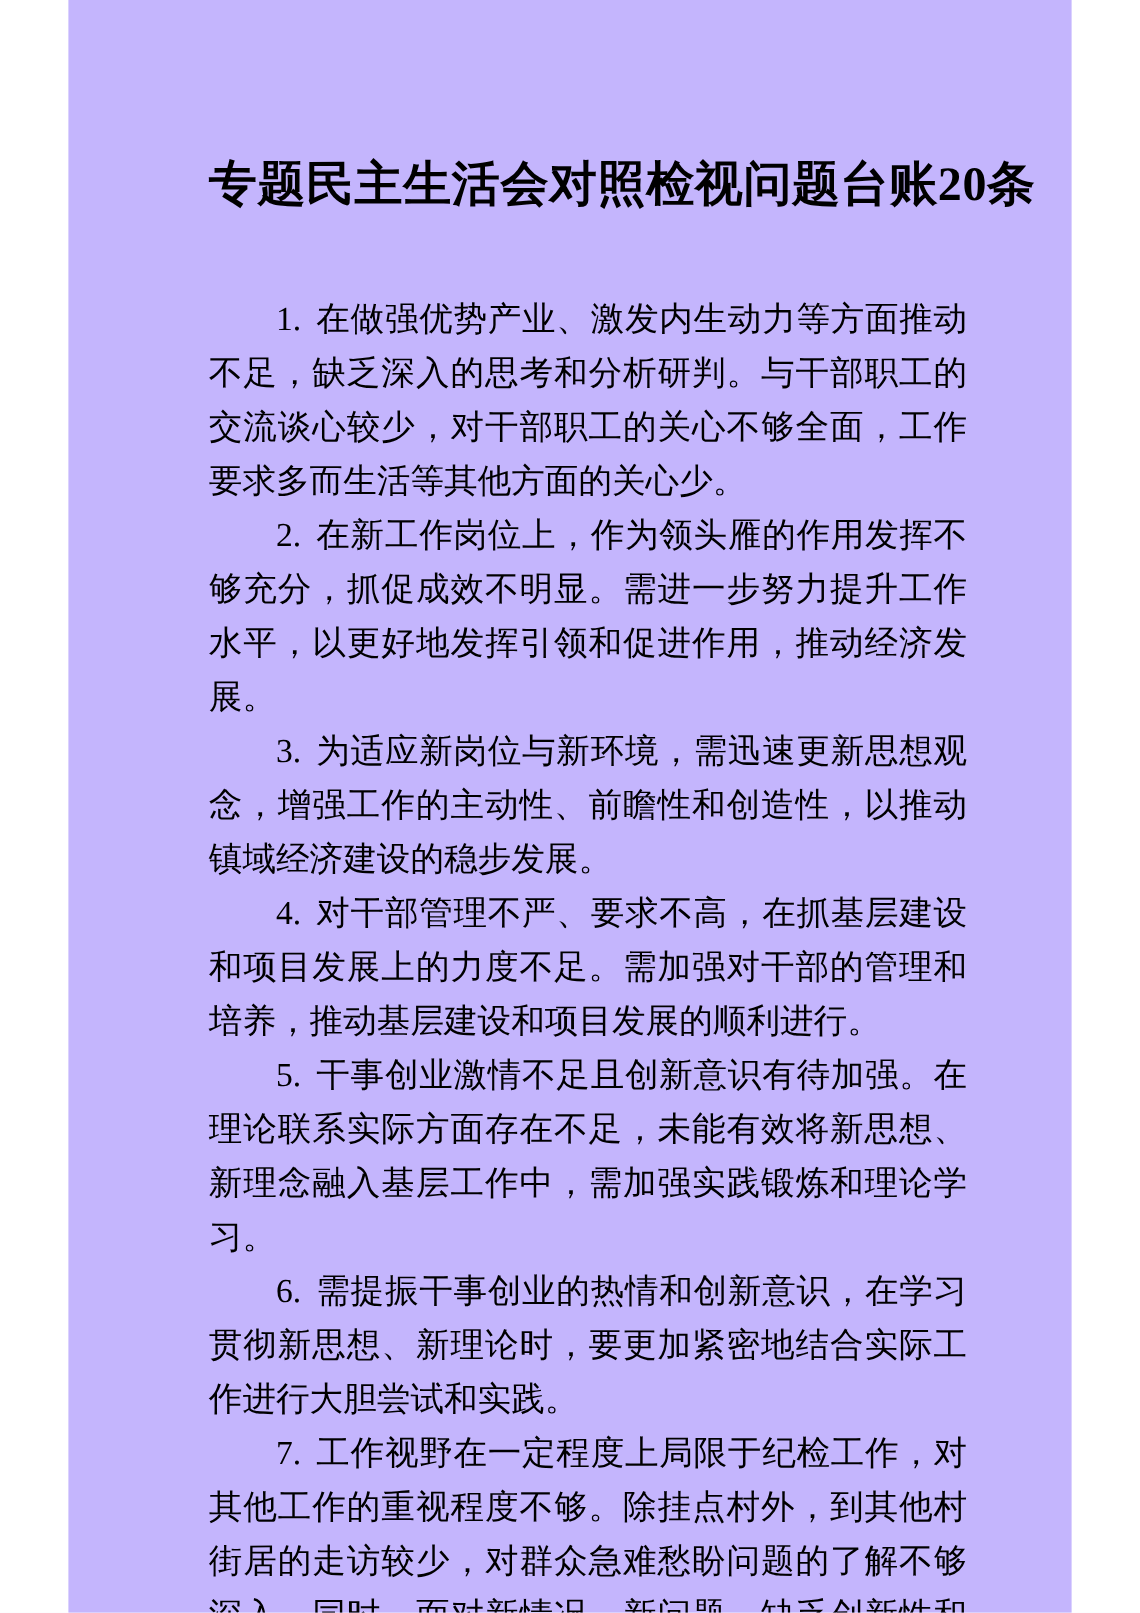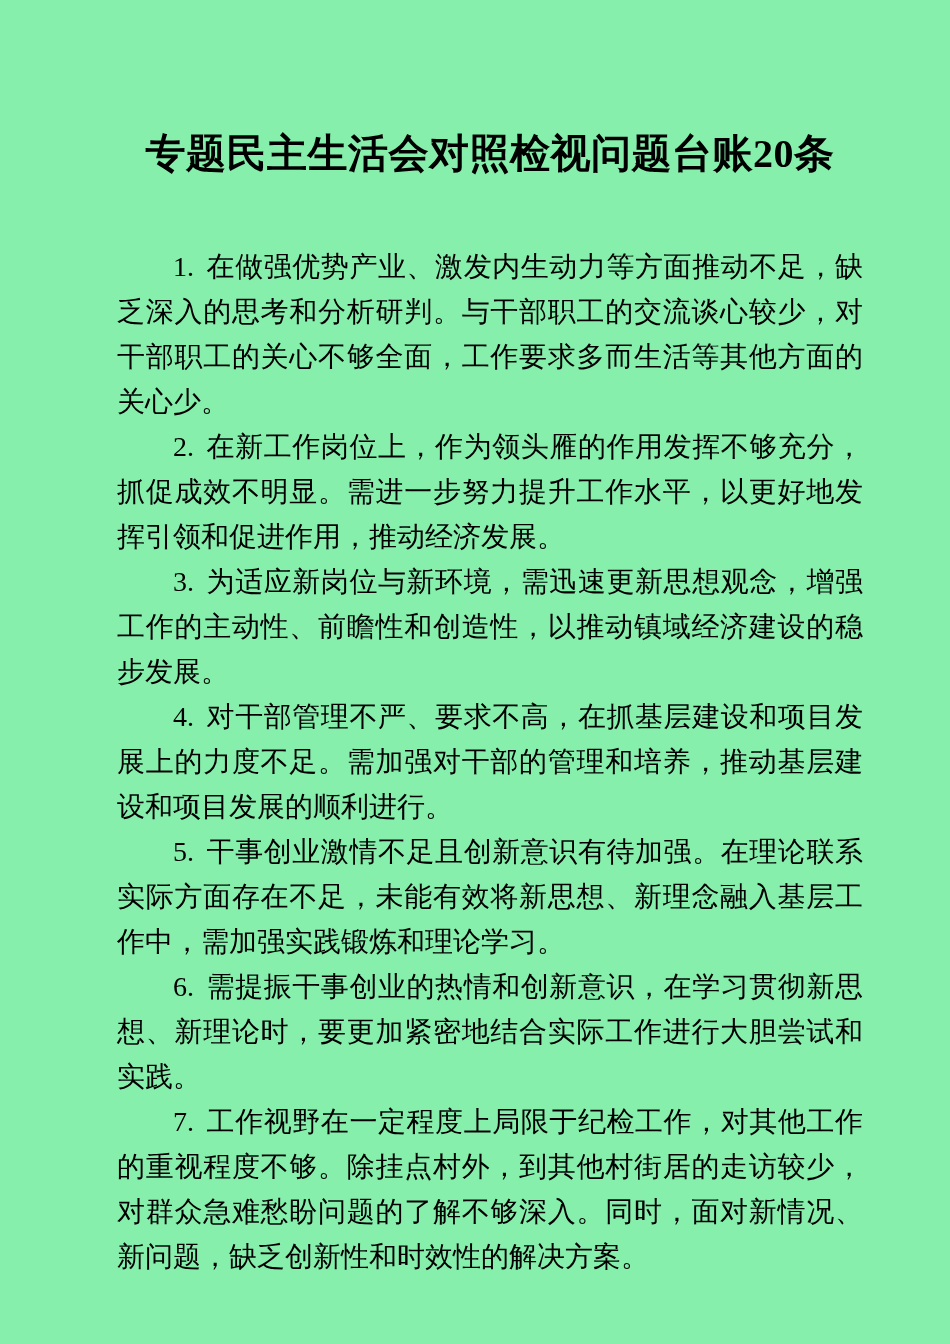--- a/index.html
+++ b/index.html
@@ -2,24 +2,24 @@
 <html><head>
 <meta charset="utf-8">
 <style>
   html, body {
     margin: 0;
     padding: 0;
     background: #ffffff;
   }
   .page {
     position: relative;
-    width: 950px;
+    width: 836px;
     height: 1344px;
     margin: 0 auto;
-    background: #86efac;
+    background: #c4b5fd;
     box-sizing: border-box;
     padding: 130px 87px 0 117px;
     overflow: hidden;
     color: #000000;
   }
   .title {
     margin: 0 0 66px 0;
     padding: 0;
     text-align: center;
     font-family: "Liberation Serif", "DejaVu Serif", serif;

